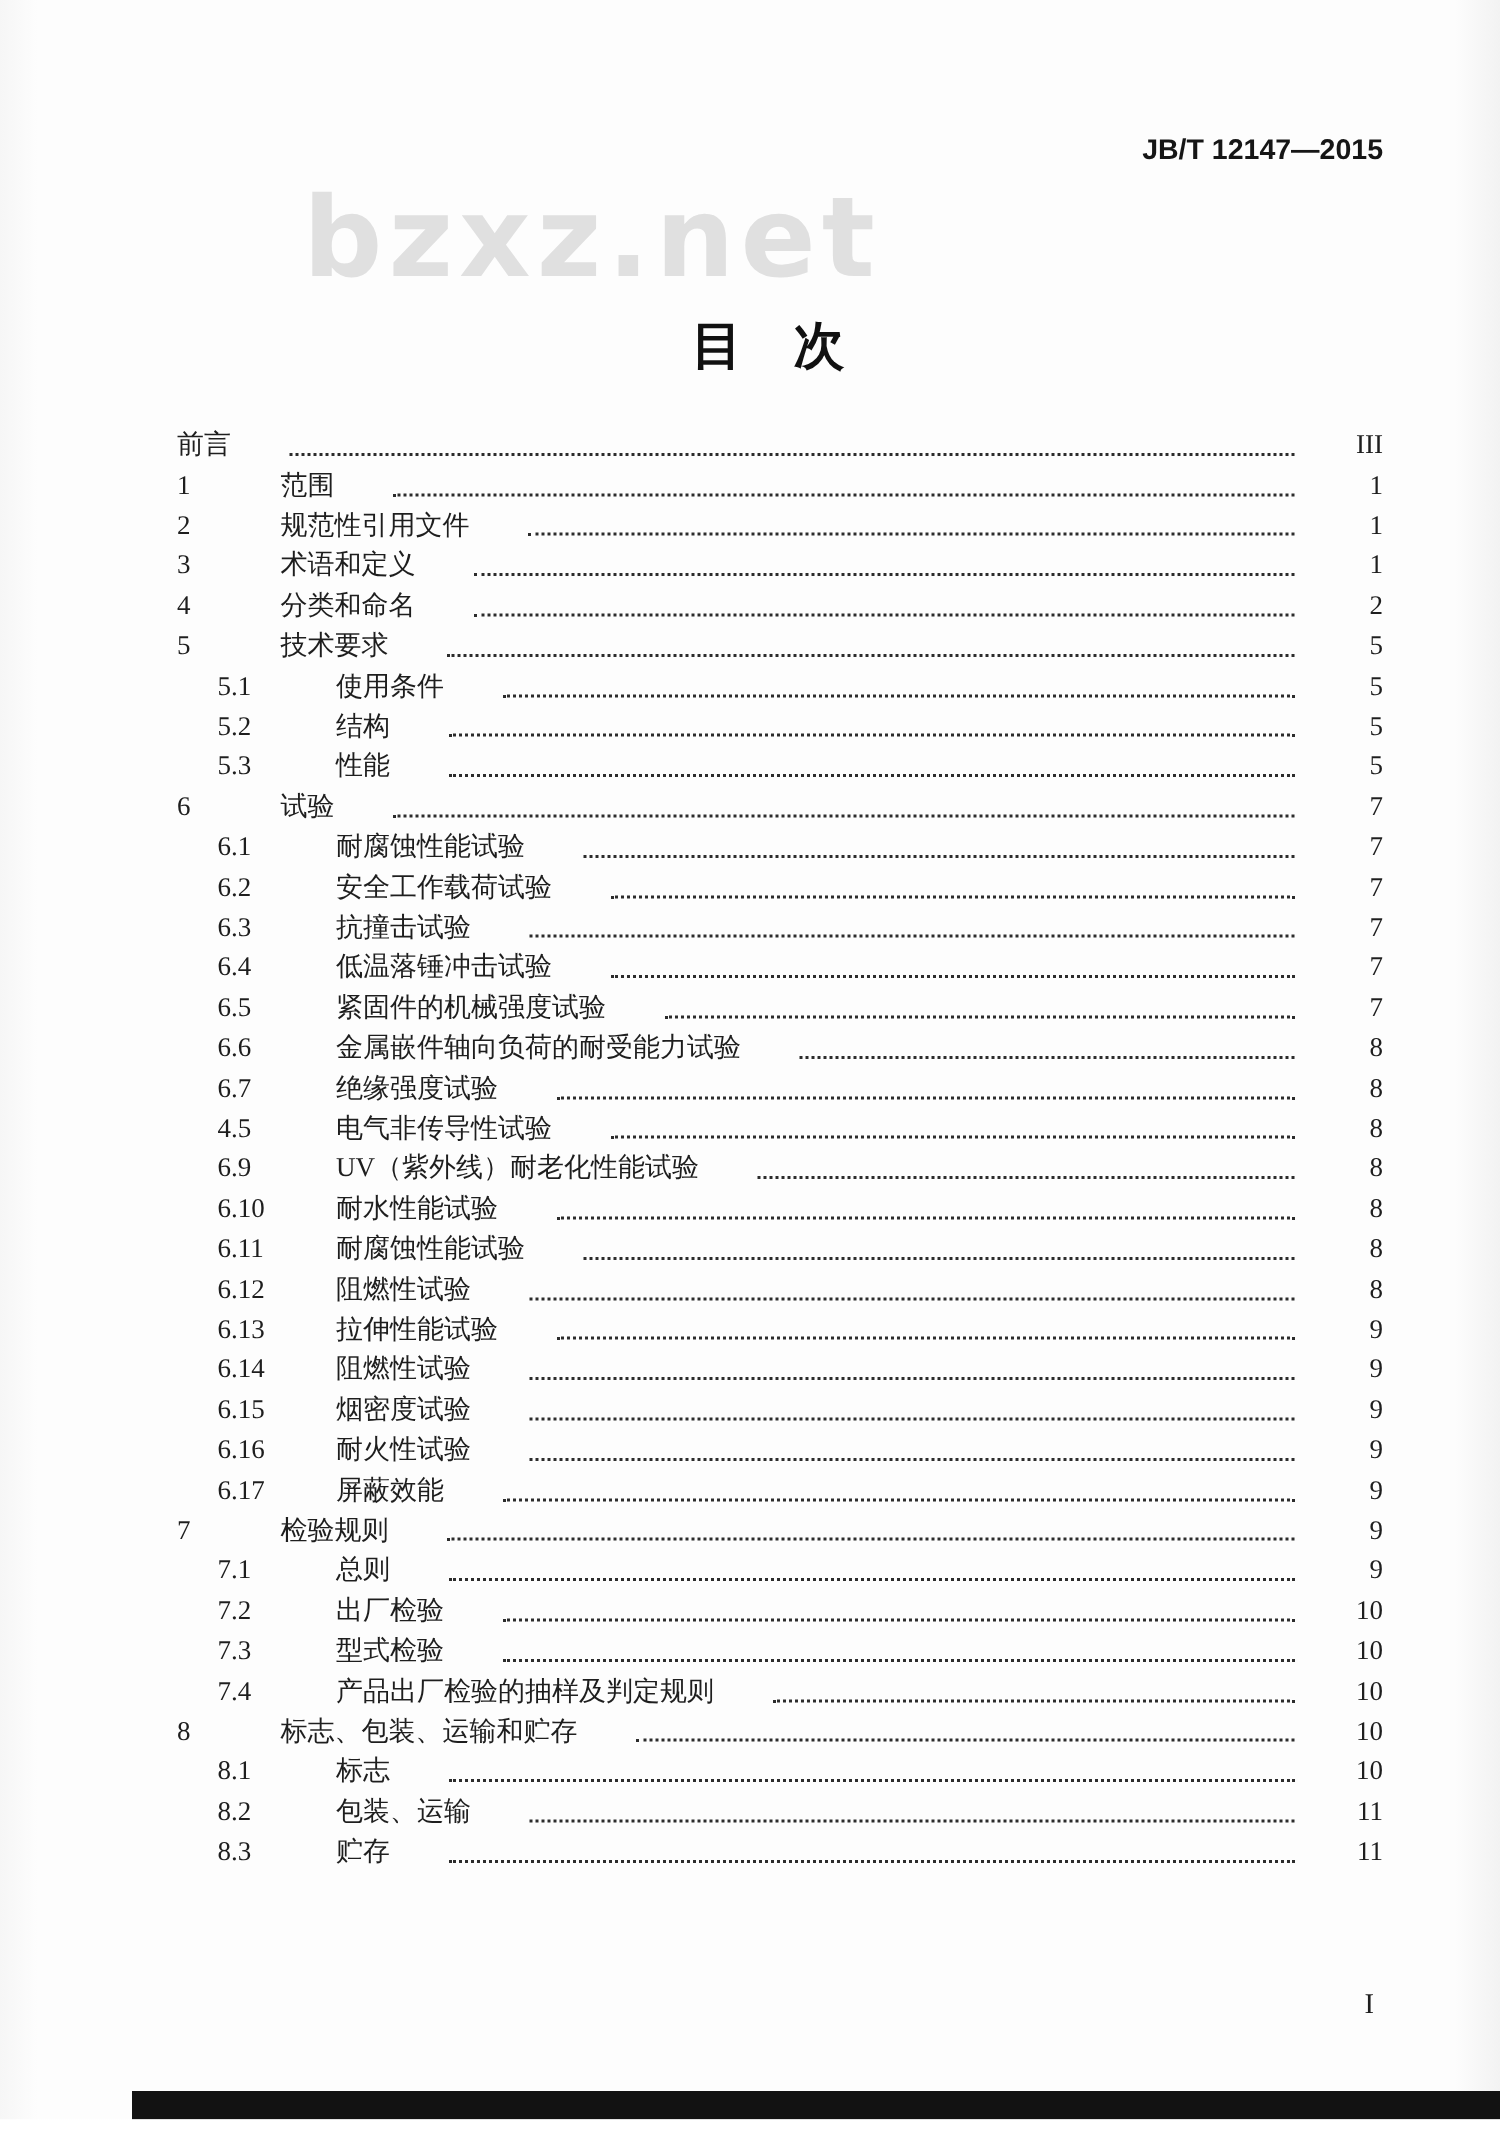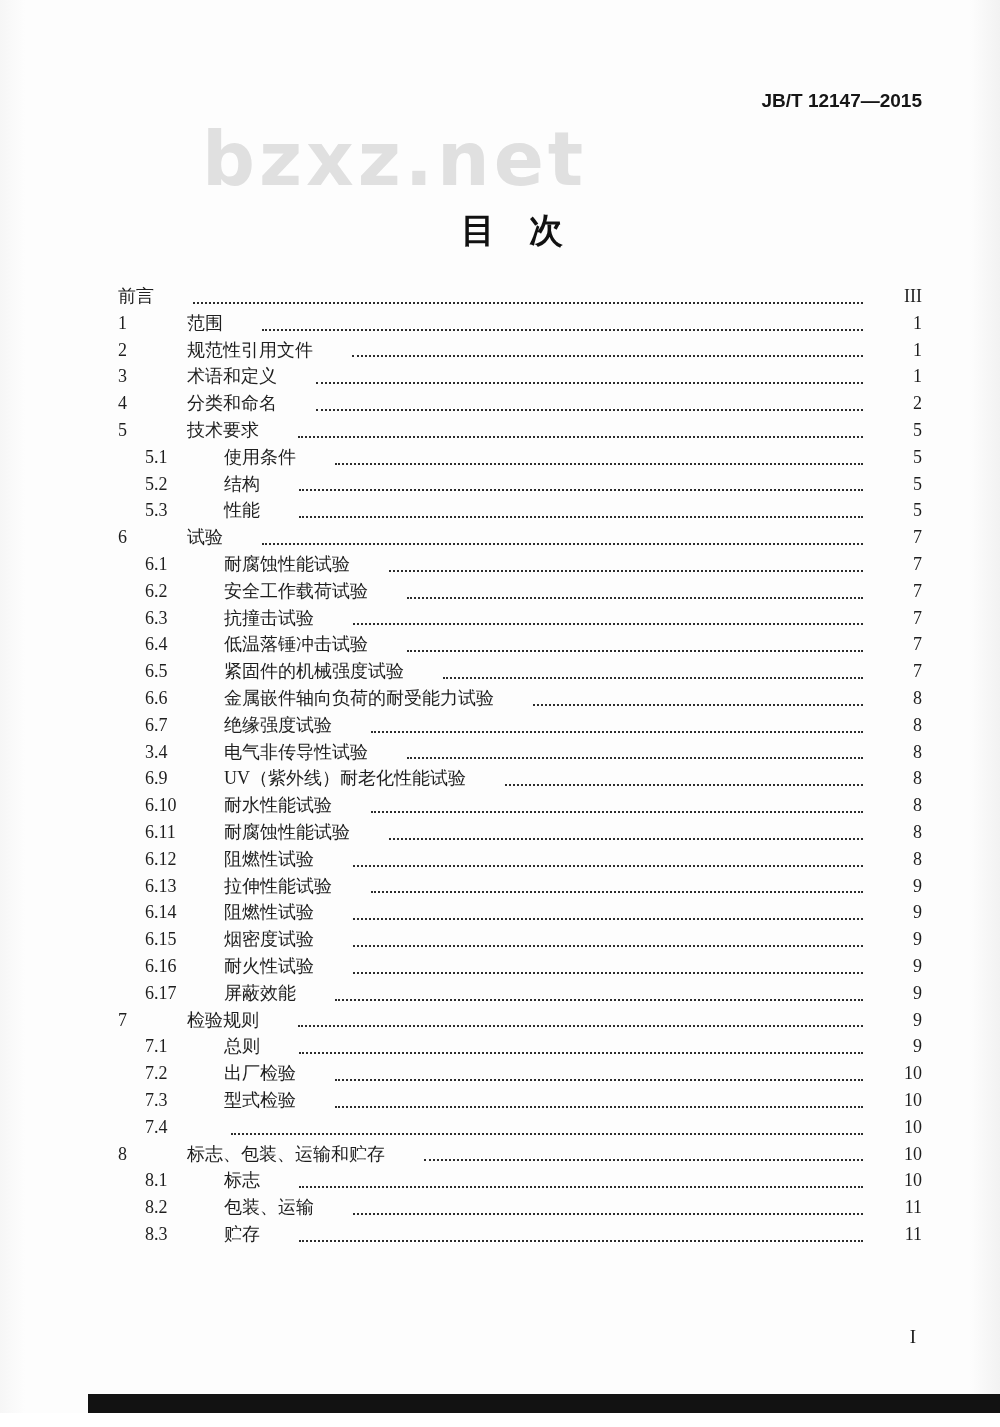--- a/index.html
+++ b/index.html
@@ -223,21 +223,21 @@
   </div>
 
   <div class="toc-row level-1">
     <span class="num">6.7</span>
     <span class="label">绝缘强度试验</span>
     <span class="leader"></span>
     <span class="pg">8</span>
   </div>
 
   <div class="toc-row level-1">
-    <span class="num">3.4</span>
+    <span class="num">4.5</span>
     <span class="label">电气非传导性试验</span>
     <span class="leader"></span>
     <span class="pg">8</span>
   </div>
 
   <div class="toc-row level-1">
     <span class="num">6.9</span>
     <span class="label">UV（紫外线）耐老化性能试验</span>
     <span class="leader"></span>
     <span class="pg">8</span>
@@ -322,20 +322,21 @@
 
   <div class="toc-row level-1">
     <span class="num">7.3</span>
     <span class="label">型式检验</span>
     <span class="leader"></span>
     <span class="pg">10</span>
   </div>
 
   <div class="toc-row level-1">
     <span class="num">7.4</span>
+    <span class="label">产品出厂检验的抽样及判定规则</span>
     <span class="leader"></span>
     <span class="pg">10</span>
   </div>
 
   <div class="toc-row level-0">
     <span class="num">8</span>
     <span class="label">标志、包装、运输和贮存</span>
     <span class="leader"></span>
     <span class="pg">10</span>
   </div>

